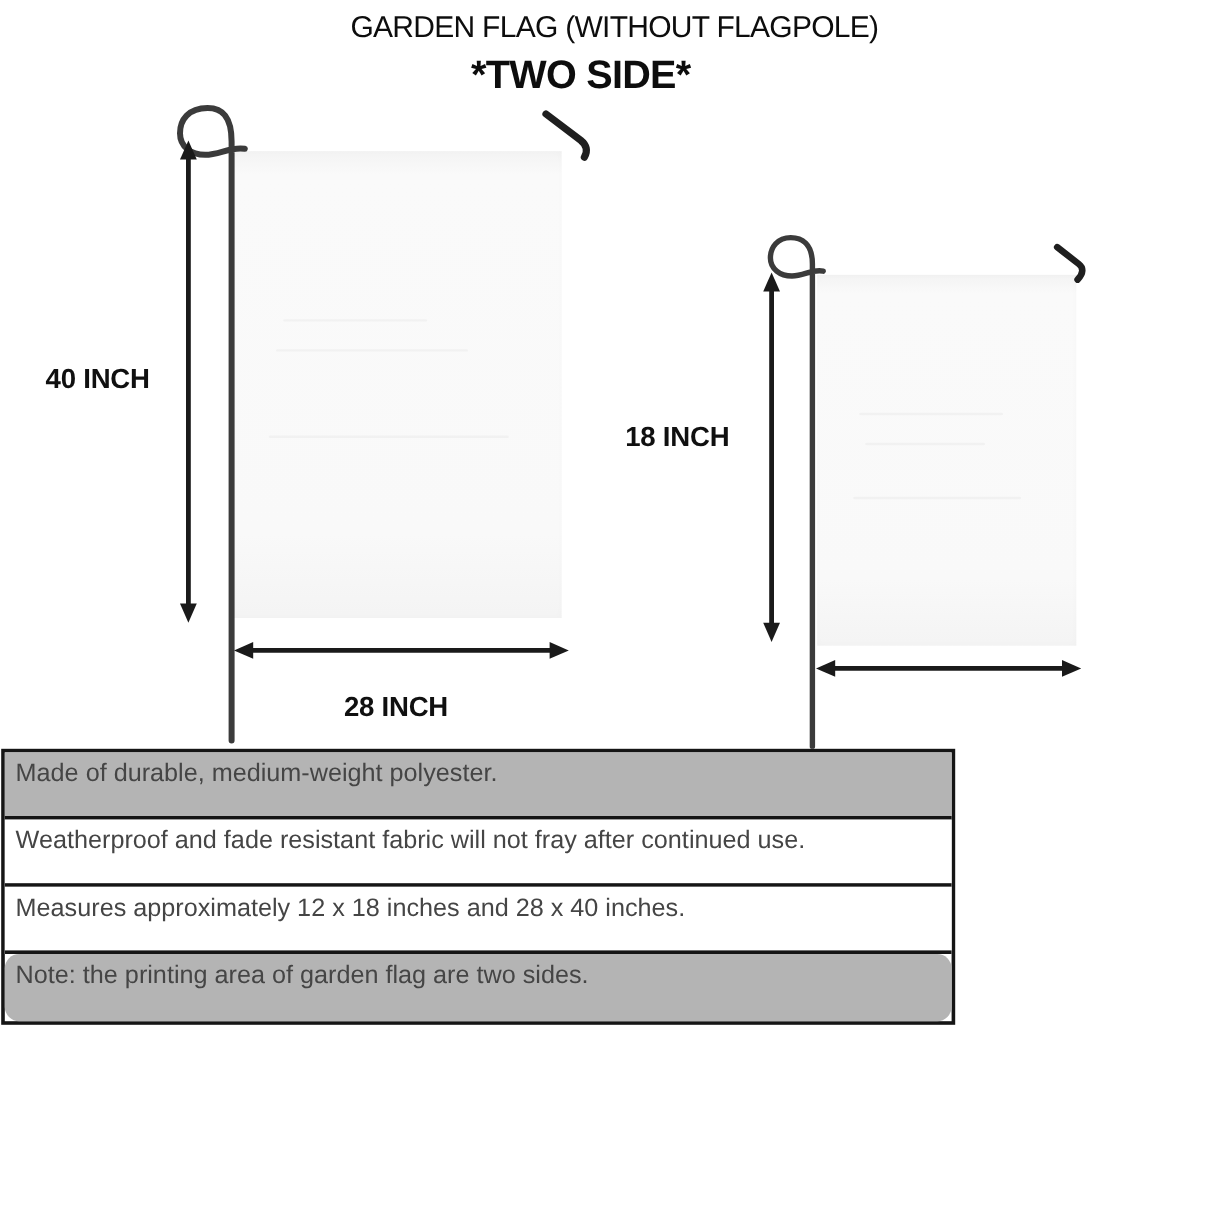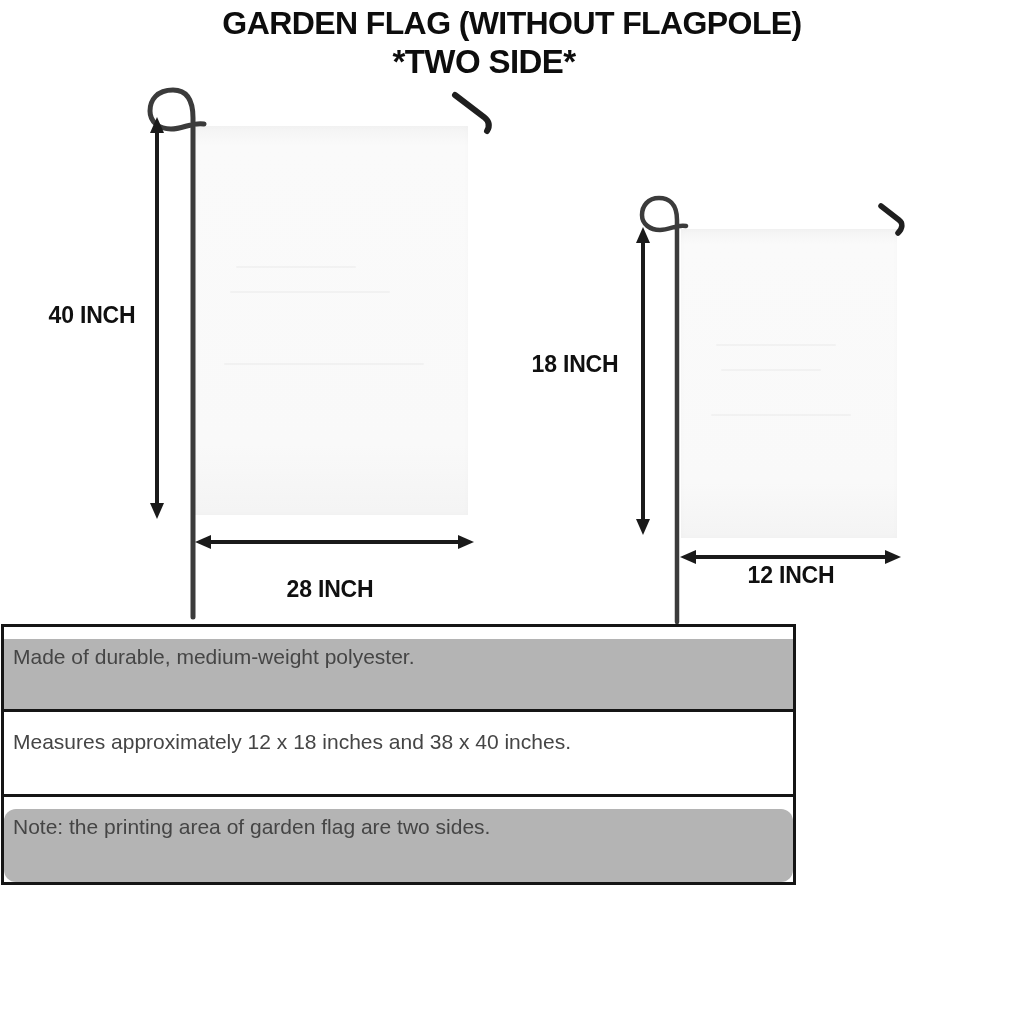--- a/index.html
+++ b/index.html
@@ -2,50 +2,49 @@
 <html><head>
 <meta charset="utf-8">
 <style>
   html,body{margin:0;padding:0;background:#ffffff;}
   .canvas{
     position:relative;width:1024px;height:1024px;background:#ffffff;overflow:hidden;
     font-family:"Liberation Sans", sans-serif;
   }
   
   .title-block{position:absolute;top:4px;left:0;width:1024px;text-align:center;color:#0d0d0d;}
-  .title-line1{font-size:32px;font-weight:700;letter-spacing:-0.6px;line-height:39px;margin:0;}
+  .title-line1{font-size:25px;font-weight:400;letter-spacing:-0.6px;line-height:39px;margin:0;}
   .title-line2{font-size:33px;font-weight:900;letter-spacing:-0.6px;line-height:37px;margin:0;transform:translateX(-28px);}
   
   .flag{
     position:absolute;
     background:linear-gradient(180deg,#f3f3f3 0%,#fafafa 5%,#f9f9f9 82%,#f4f4f4 99%);
     box-shadow:inset 0 0 6px rgba(0,0,0,0.02);
   }
   .flag-large{left:194px;top:126px;width:274px;height:389px;}
   .flag-small{left:681px;top:229px;width:216px;height:309px;}
   .crease{position:absolute;height:2px;background:rgba(0,0,0,0.03);border-radius:2px;}
   
   .anno{position:absolute;left:0;top:0;pointer-events:none;}
   
   .dim{
     position:absolute;font-weight:900;font-size:23px;color:#101010;letter-spacing:-0.2px;
   }
-  .dim-right{text-align:center;}
+  .dim-right{text-align:left;}
   .dim-center{text-align:center;}
   
   .features{
     position:absolute;left:1px;top:624px;width:789px;
     border:3px solid #151515;background:#fff;
   }
   .feature-row{
-    height:73px;box-sizing:border-box;
+    height:56px;box-sizing:border-box;
     padding:5px 10px 0 9px;
     font-size:21px;line-height:26px;font-weight:400;color:#454545;
     border-bottom:3px solid #151515;
-    margin-top:12px;
   }
   .feature-row:last-child{border-bottom:none;border-radius:12px;}
   .row-gray{background:#b4b4b4;}
   .row-white{background:#ffffff;}
 </style>
 </head>
 <body>
 
 <div class="canvas">
 
@@ -99,27 +98,29 @@
     <g fill="#1a1a1a" stroke="none">
       <line x1="692" y1="557" x2="889" y2="557" stroke="#1a1a1a" stroke-width="4"></line>
       <polygon points="680,557 696,550 696,564"></polygon>
       <polygon points="901,557 885,550 885,564"></polygon>
     </g>
   </svg>
 
   <div class="dim dim-right" style="left:38px;top:302px;width:108px;">40 INCH</div>
   <div class="dim dim-center" style="left:230px;top:576px;width:200px;">28 INCH</div>
   <div class="dim dim-right" style="left:521px;top:351px;width:108px;">18 INCH</div>
-  <div class="dim dim-center" style="left:691px;top:562px;width:200px;">12 INCH</div>
 
   <div class="features">
     <div class="feature-row row-gray">
       <span>Made of durable, medium-weight polyester.</span>
     </div>
     <div class="feature-row row-white">
-      <span>Measures approximately 12 x 18 inches and 38 x 40 inches.</span>
+      <span>Weatherproof and fade resistant fabric will not fray after continued use.</span>
+    </div>
+    <div class="feature-row row-white">
+      <span>Measures approximately 12 x 18 inches and 28 x 40 inches.</span>
     </div>
     <div class="feature-row row-gray">
       <span>Note: the printing area of garden flag are two sides.</span>
     </div>
   </div>
 
 </div>
 
 </body></html>

